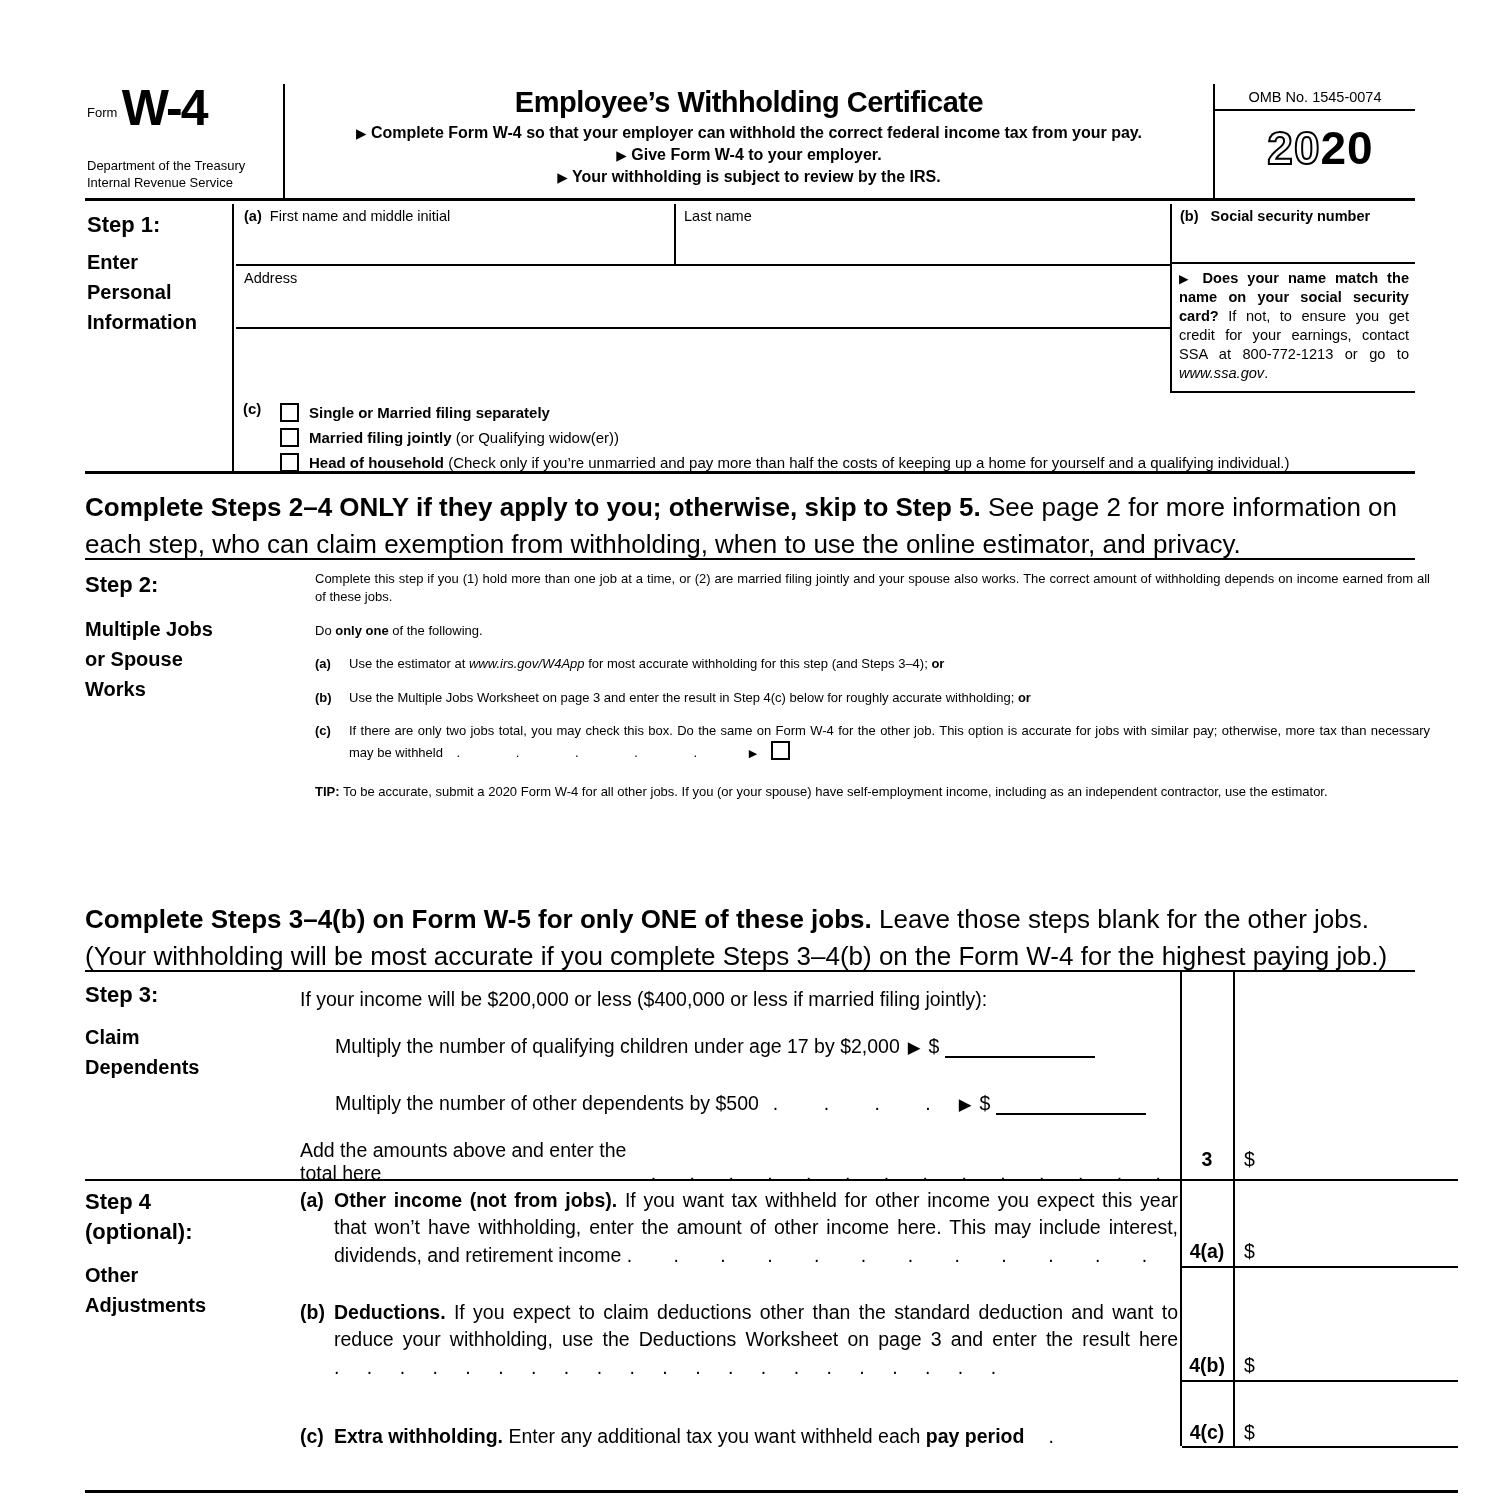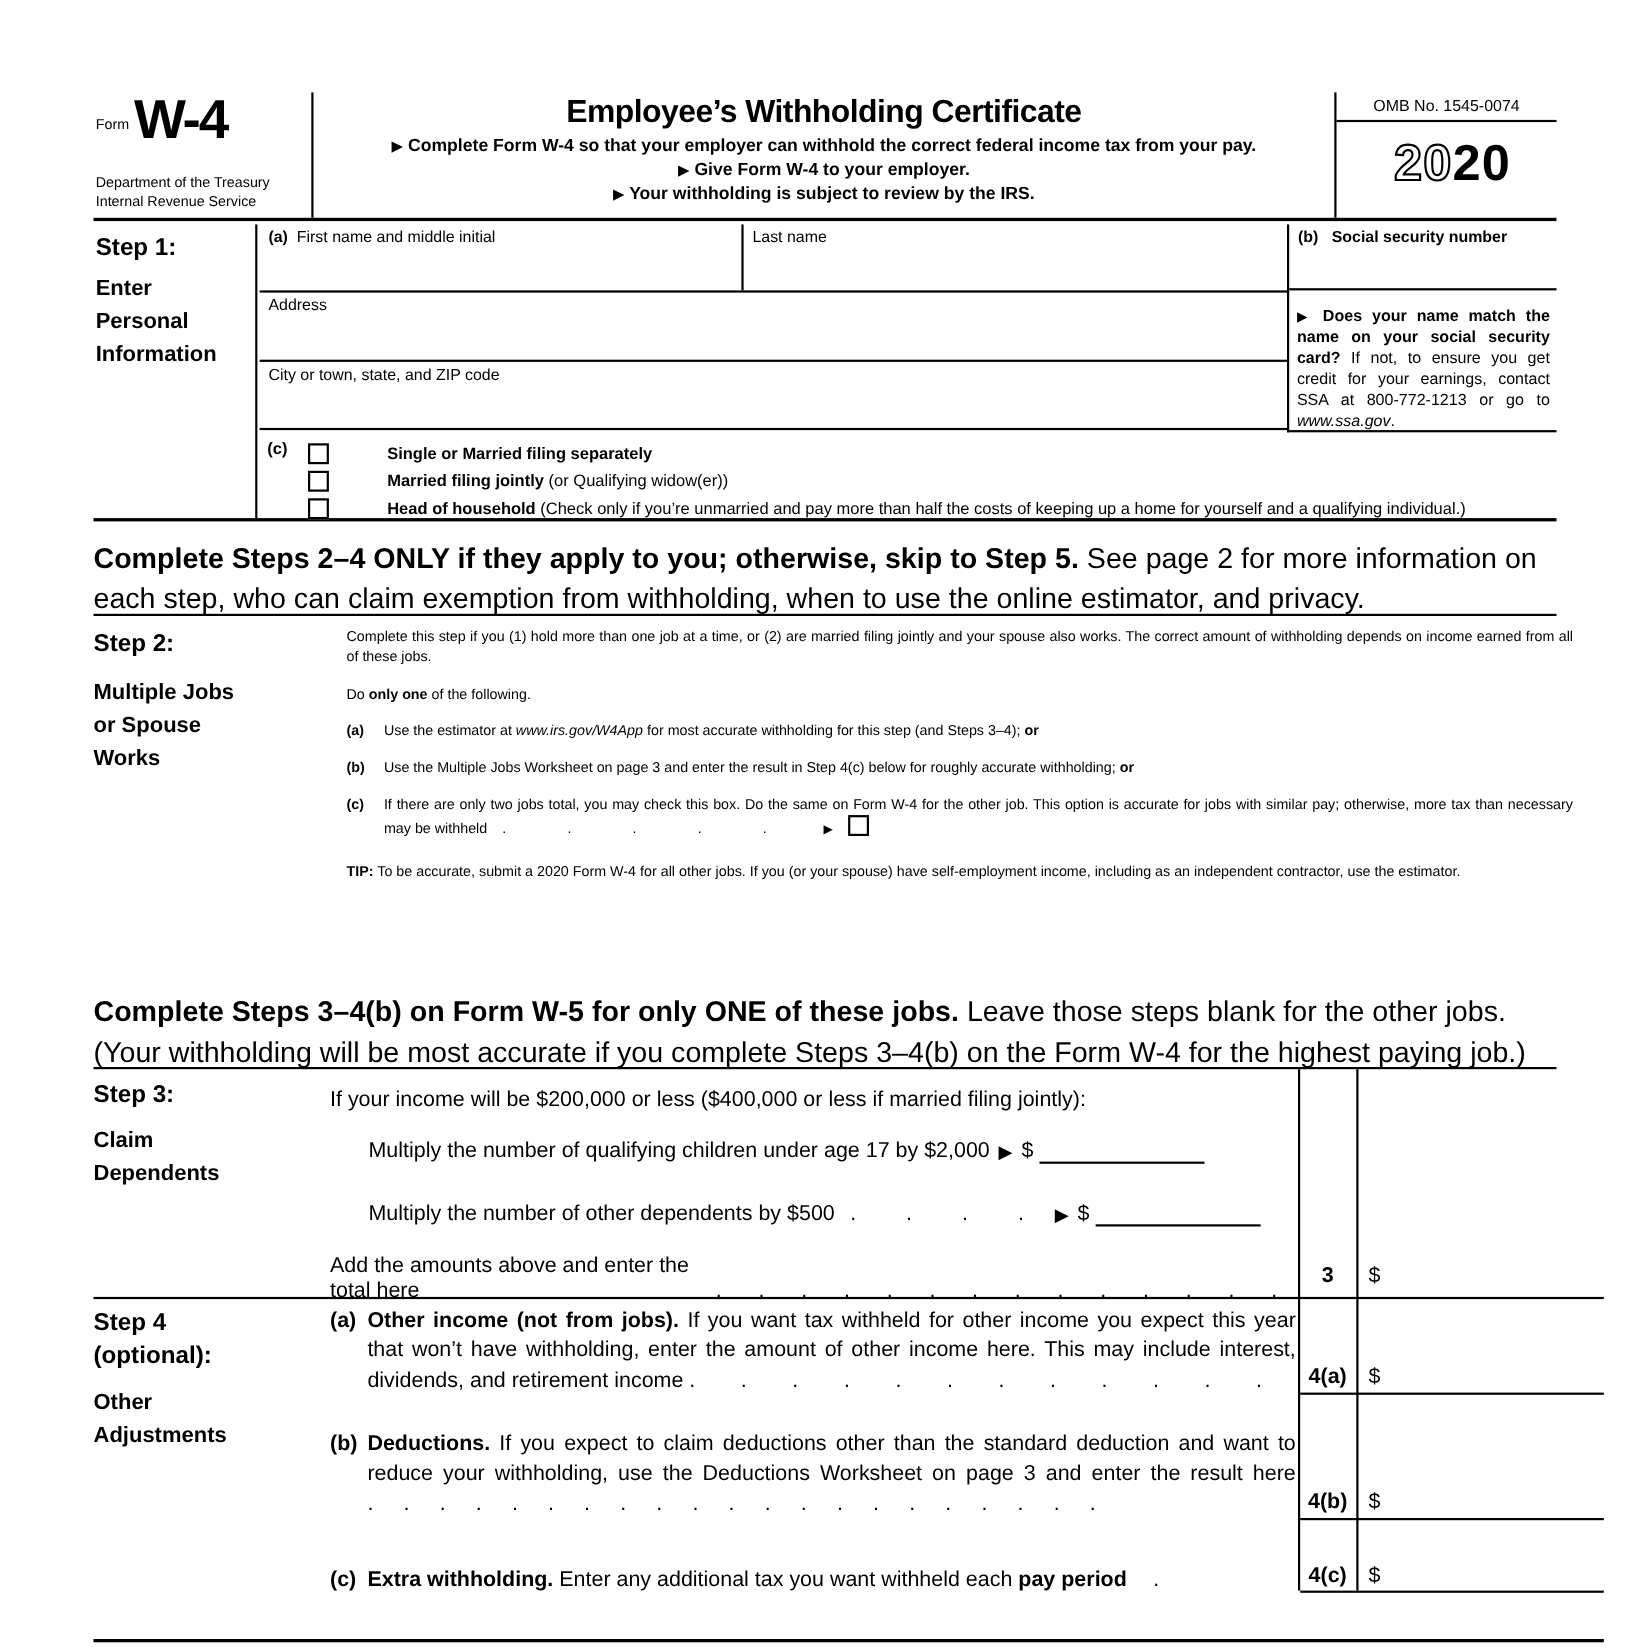--- a/index.html
+++ b/index.html
@@ -39,24 +39,24 @@
   .step-sub { font-size:20px; font-weight:bold; line-height:1.5; margin-top:9px; }
   .s1-fields { position:absolute; left:151px; top:0; width:934px; }
   .fl { font-size:14.5px; padding:4px 0 0 8px; }
   .r1 { height:62px; border-bottom:2px solid #000; display:flex; }
   .c-first { width:440px; border-right:2px solid #000; }
   .c-last { flex:1; }
   .r2 { height:63px; border-bottom:2px solid #000; }
   .r3 { height:62px; border-bottom:2px solid #000; }
   .s1-right { position:absolute; left:1085px; top:0; width:245px; height:189px; border-left:2px solid #000; border-bottom:2px solid #000; }
   .ssn-cell { height:60px; border-bottom:2px solid #000; font-size:14.5px; font-weight:bold; padding:4px 0 0 8px; }
-  .ssn-note { font-size:14.6px; line-height:1.3; padding:15px 6px 0 7px; text-align:justify; }
+  .ssn-note { font-size:14.6px; line-height:1.3; padding:5px 6px 0 7px; text-align:justify; }
   .s1-c { position:absolute; left:151px; top:196px; width:1179px; display:flex; font-size:15px; }
   .c-pfx { width:44px; padding-left:7px; font-weight:bold; }
-  .opt-row { display:flex; align-items:center; height:25px;gap:43px; }
+  .opt-row { display:flex; align-items:center; height:25px; }
   .cb { display:inline-block; width:19px; height:19px; border:2px solid #000; background:#fff; flex:0 0 auto; }
   .opt-row .cb { margin-right:10px; }
   .cb-inline { vertical-align:-3px; margin-left:10px; }
 
   
   .para { font-size:26px; line-height:1.42; }
   .intro2 { left:85px; top:489px; width:1330px; }
   .rule1 { left:85px; top:558px; width:1330px; height:2px; }
   .intro34 { left:85px; top:901px; width:1330px; }
   .rule2 { left:85px; top:970px; width:1330px; height:2px; }
@@ -142,23 +142,20 @@
           <span class="b">(a)</span>&nbsp;
           <span>First name and middle initial</span>
         </div>
         <div class="c-last fl">
           <span>Last name</span>
         </div>
       </div>
       <div class="r2 fl">
         <span>Address</span>
       </div>
-      <div class="r3 fl">
-        <span>City or town, state, and ZIP code</span>
-      </div>
     </div>
     <div class="s1-right">
       <div class="ssn-cell">
         <span>(b)</span>&nbsp;&nbsp;
         <span>Social security number</span>
       </div>
       <div class="ssn-note">
         <span class="arrow">▶</span><span class="b"> Does your name match the name on your social security card?</span><span> If not, to ensure you get credit for your earnings, contact SSA at 800-772-1213 or go to </span><span class="i">www.ssa.gov</span><span>.</span>
       </div>
     </div>

